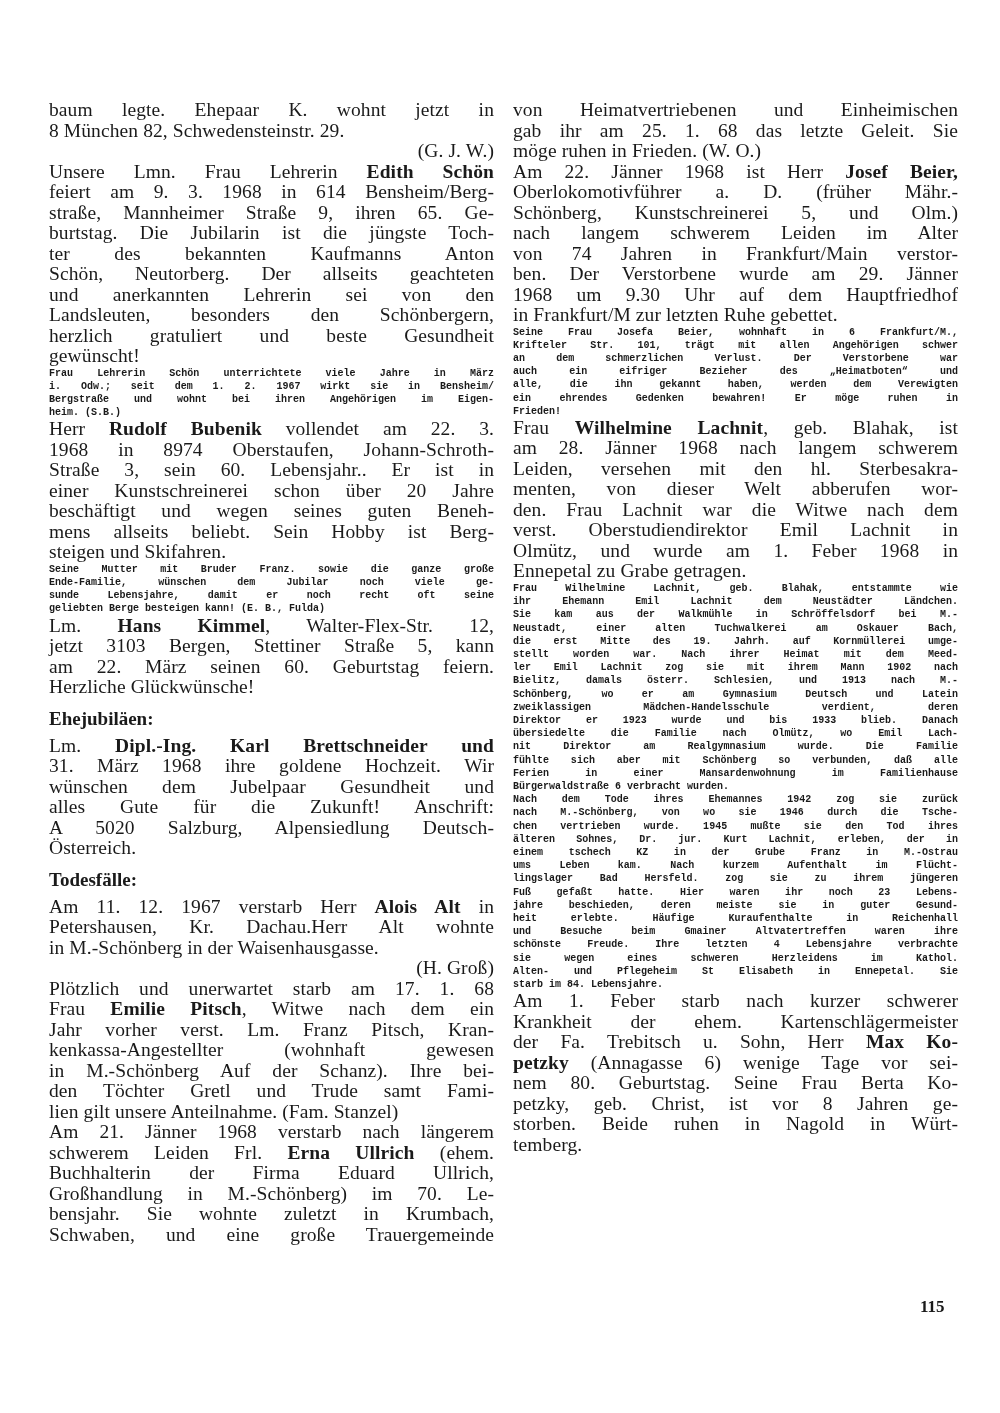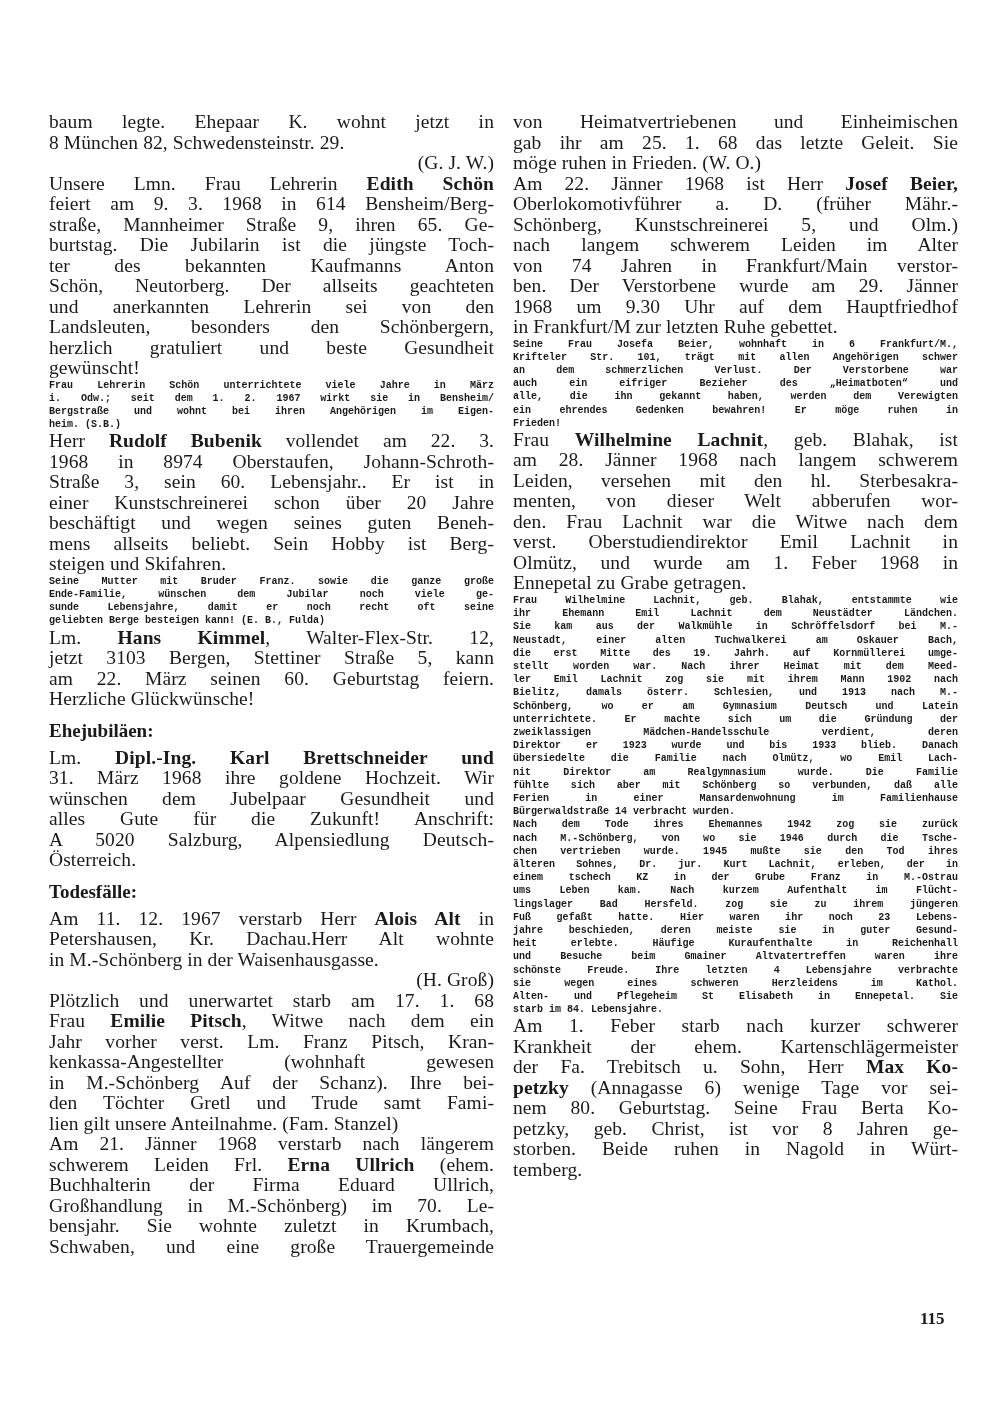--- a/index.html
+++ b/index.html
@@ -1,21 +1,21 @@
 <!DOCTYPE html>
 <html><head>
 <meta charset="utf-8">
 <style>
   html, body { margin: 0; padding: 0; background: #ffffff; }
   body {
     width: 1000px; height: 1413px; position: relative; overflow: hidden;
     font-family: "DejaVu Serif", "Liberation Serif", serif;
     color: #1a1a1a;
   }
-  .page { position: absolute; left: 0; top: 12px; width: 1000px; height: 990px; }
+  .page { position: absolute; left: 0; top: 0; width: 1000px; height: 990px; }
   .col { position: absolute; top: 100px; width: 445px; }
   .col-left { left: 49px; }
   .col-right { left: 513px; }
   .block { margin: 0; }
   .line {
     display: block; white-space: nowrap;
     text-align: justify; text-align-last: justify;
   }
   .line.last { text-align-last: left; }
   .line.right { text-align: right; text-align-last: right; }
@@ -151,28 +151,27 @@
       <div class="block small">
         <span class="line">Frau Wilhelmine Lachnit, geb. Blahak, entstammte wie</span>
         <span class="line">ihr Ehemann Emil Lachnit dem Neustädter Ländchen.</span>
         <span class="line">Sie kam aus der Walkmühle in Schröffelsdorf bei M.-</span>
         <span class="line">Neustadt, einer alten Tuchwalkerei am Oskauer Bach,</span>
         <span class="line">die erst Mitte des 19. Jahrh. auf Kornmüllerei umge-</span>
         <span class="line">stellt worden war. Nach ihrer Heimat mit dem Meed-</span>
         <span class="line">ler Emil Lachnit zog sie mit ihrem Mann 1902 nach</span>
         <span class="line">Bielitz, damals österr. Schlesien, und 1913 nach M.-</span>
         <span class="line">Schönberg, wo er am Gymnasium Deutsch und Latein</span>
-        <span class="line">unterrichtete. Er machte sich um die Gründung der</span>
         <span class="line">zweiklassigen Mädchen-Handelsschule verdient, deren</span>
         <span class="line">Direktor er 1923 wurde und bis 1933 blieb. Danach</span>
         <span class="line">übersiedelte die Familie nach Olmütz, wo Emil Lach-</span>
         <span class="line">nit Direktor am Realgymnasium wurde. Die Familie</span>
         <span class="line">fühlte sich aber mit Schönberg so verbunden, daß alle</span>
         <span class="line">Ferien in einer Mansardenwohnung im Familienhause</span>
-        <span class="line last">Bürgerwaldstraße 14 verbracht wurden.</span>
+        <span class="line last">Bürgerwaldstraße 6 verbracht wurden.</span>
       </div>
       <div class="block small">
         <span class="line">Nach dem Tode ihres Ehemannes 1942 zog sie zurück</span>
         <span class="line">nach M.-Schönberg, von wo sie 1946 durch die Tsche-</span>
         <span class="line">chen vertrieben wurde. 1945 mußte sie den Tod ihres</span>
         <span class="line">älteren Sohnes, Dr. jur. Kurt Lachnit, erleben, der in</span>
         <span class="line">einem tschech KZ in der Grube Franz in M.-Ostrau</span>
         <span class="line">ums Leben kam. Nach kurzem Aufenthalt im Flücht-</span>
         <span class="line">lingslager Bad Hersfeld. zog sie zu ihrem jüngeren</span>
         <span class="line">Fuß gefaßt hatte. Hier waren ihr noch 23 Lebens-</span>

